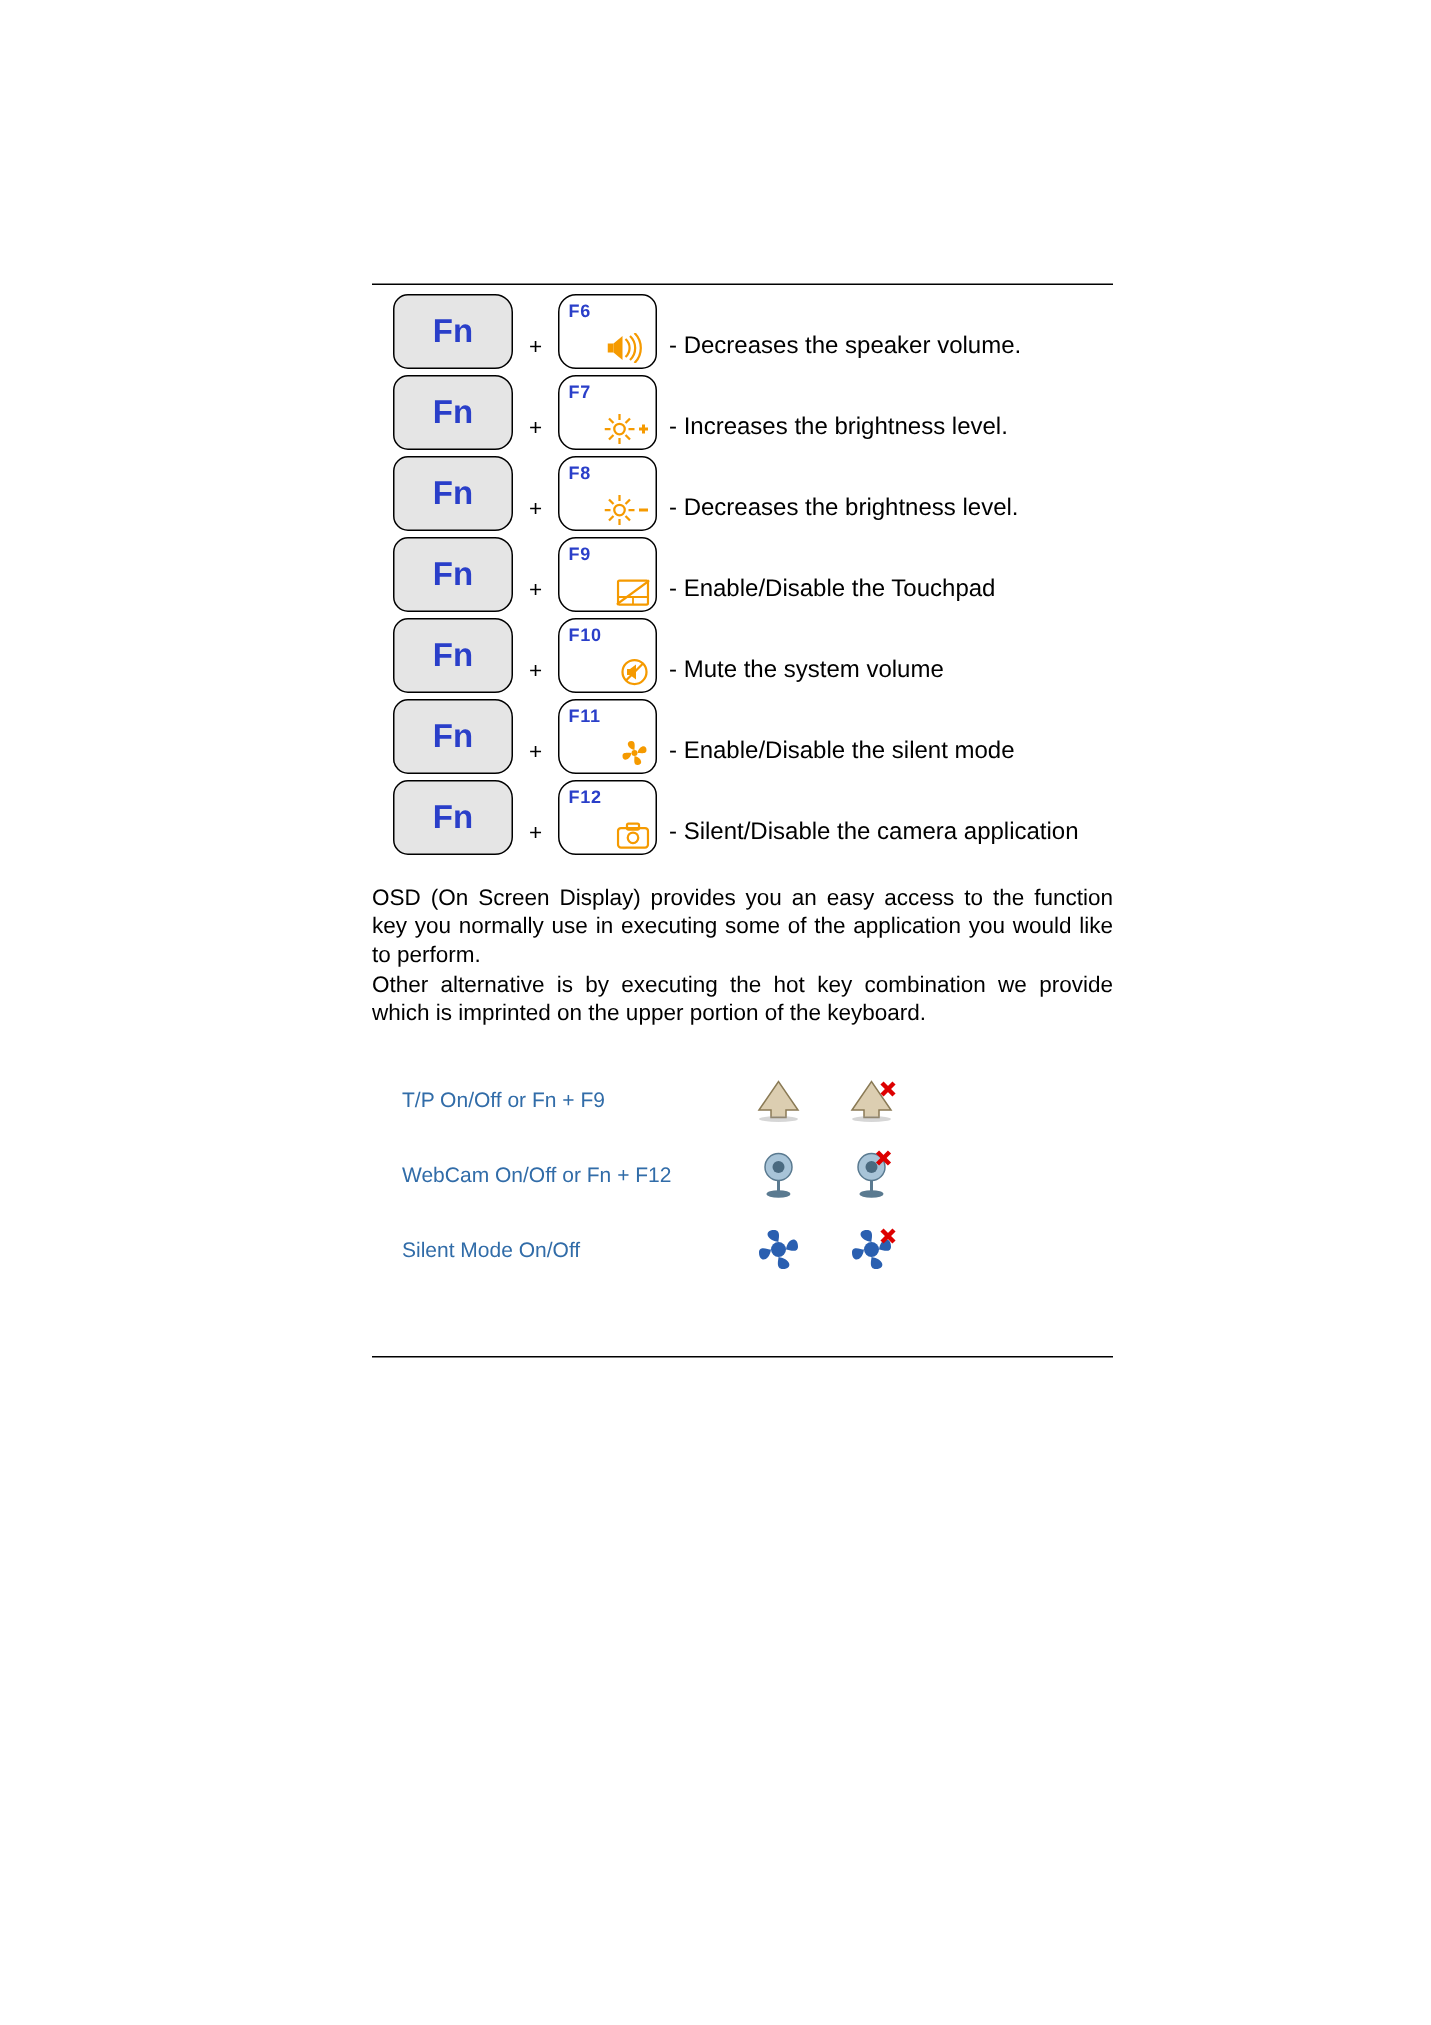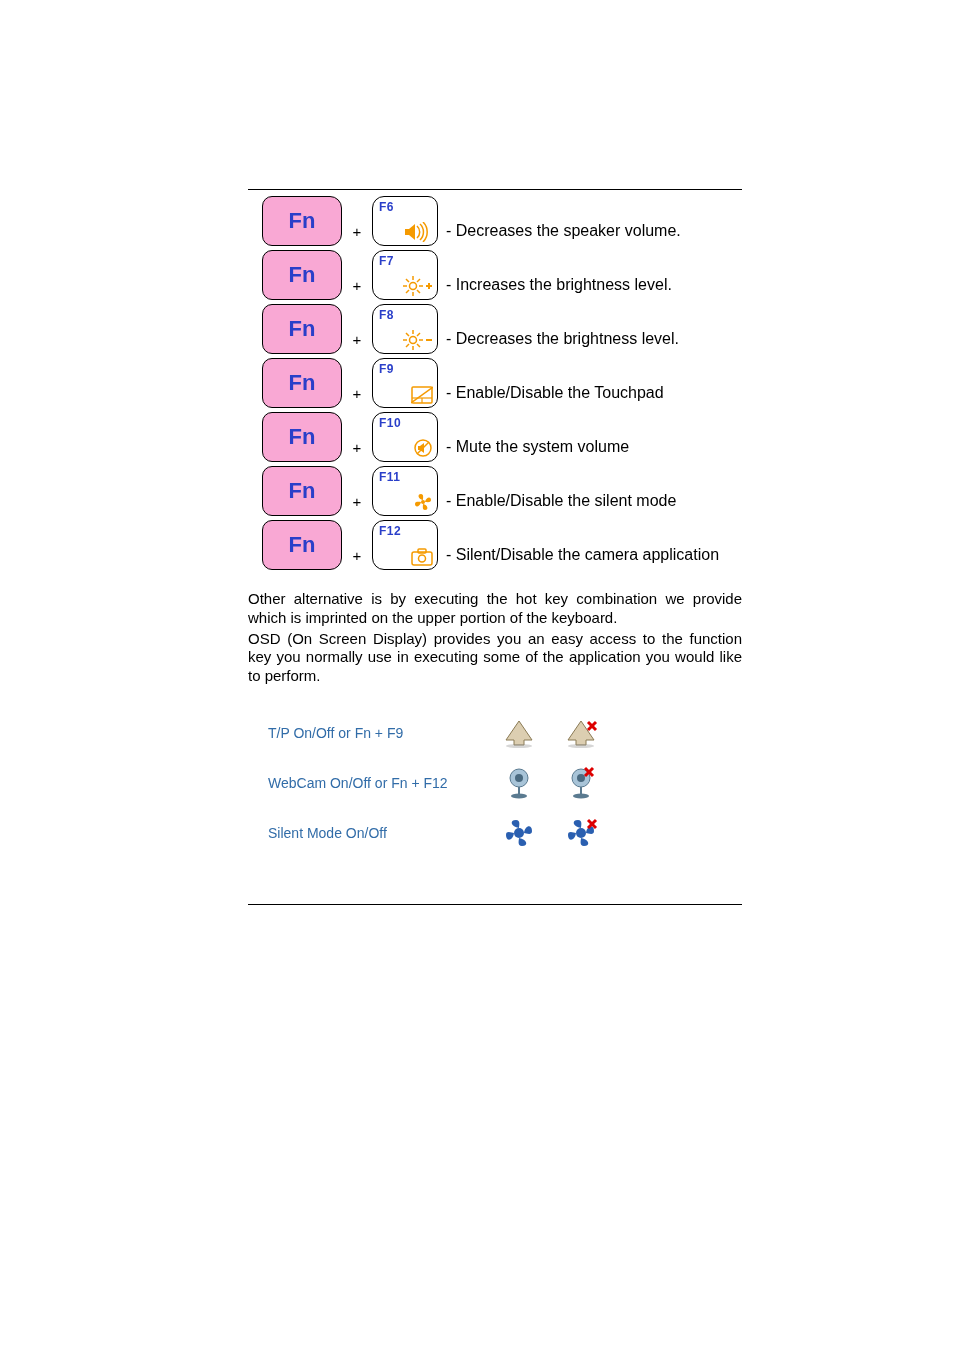--- a/index.html
+++ b/index.html
@@ -38,21 +38,21 @@
     border-radius: 10px 12px 12px 10px;
     box-sizing: border-box;
     display: flex;
     align-items: center;
     justify-content: center;
     color: #2a3fc9;
     font-weight: 900;
     font-size: 22px;
     font-family: Arial, sans-serif;
     margin-left: 14px;
-    background: #f9a8d4;
+    background: #e5e5e5;
   }
   .plus {
     display: inline-block;
     width: 22px;
     text-align: center;
     font-size: 15px;
     margin: 0 4px 6px 4px;
   }
   .f-key {
     width: 66px;
@@ -248,22 +248,22 @@
           <svg width="22" height="18" viewBox="0 0 22 18">
             <rect x="1" y="4" width="20" height="13" rx="2" fill="none" stroke="#f59a00" stroke-width="1.5"></rect>
             <rect x="7" y="1" width="8" height="4" rx="1" fill="none" stroke="#f59a00" stroke-width="1.5"></rect>
             <circle cx="11" cy="10.5" r="3.5" fill="none" stroke="#f59a00" stroke-width="1.5"></circle>
           </svg>
         </span>
       </div>
       <span class="desc">- Silent/Disable the camera application</span>
     </div>
 
+    <div class="para">OSD (On Screen Display) provides you an easy access to the function key you normally use in executing some of the application you would like to perform.</div>
     <div class="para">Other alternative is by executing the hot key combination we provide which is imprinted on the upper portion of the keyboard.</div>
-    <div class="para">OSD (On Screen Display) provides you an easy access to the function key you normally use in executing some of the application you would like to perform.</div>
 
     <div class="osd-table">
 
       <div class="osd-row">
         <div class="col1">T/P  On/Off or Fn + F9</div>
         <div class="col2">
           <svg width="34" height="30" viewBox="0 0 34 30">
             <path d="M4 22 L17 3 L30 22 L22 22 L22 27 L12 27 L12 22 Z" fill="#dcceb1" stroke="#8a7a55" stroke-width="1"></path>
             <ellipse cx="17" cy="28" rx="13" ry="2" fill="#999" opacity="0.4"></ellipse>
           </svg>

